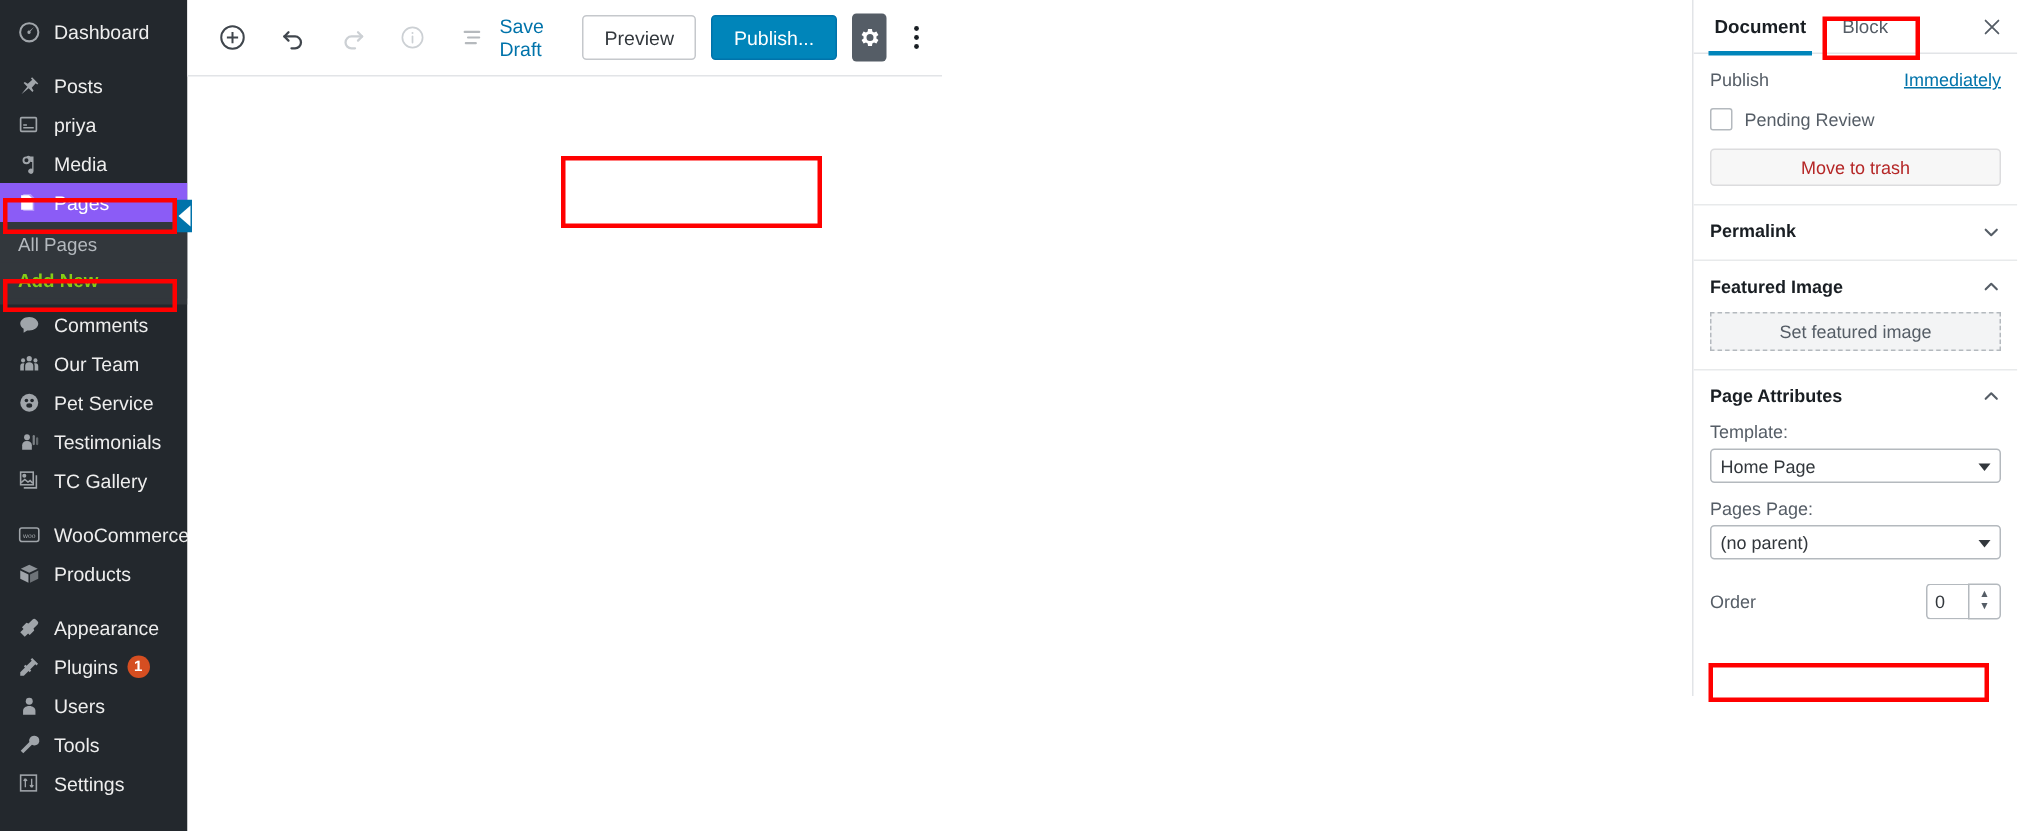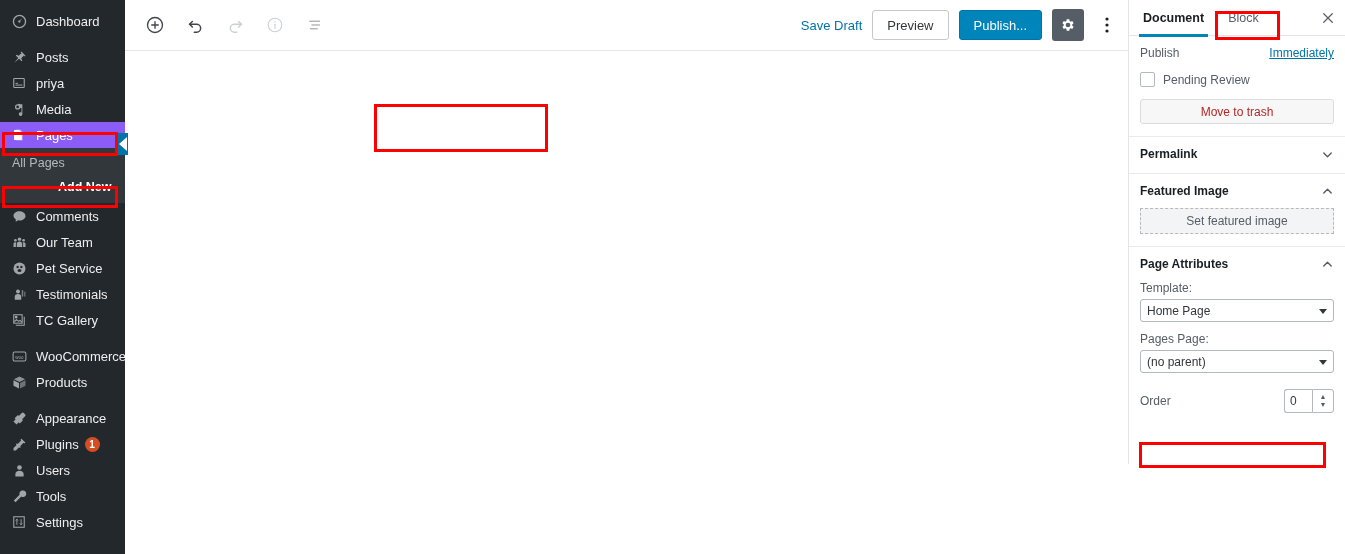--- a/index.html
+++ b/index.html
@@ -49,37 +49,37 @@
     content: ""; position: absolute; right: 1px; top: 4px;
     border-top: 7px solid transparent;
     border-bottom: 7px solid transparent;
     border-right: 8px solid #fff;
   }
   .submenu-item {
     display: block; height: 24px; line-height: 24px;
     padding-left: 12px; font-size: 12.5px; color: #b4b9be;
     background: #32373c;
   }
-  .submenu-item.sub-current { color: #ffffff; font-weight: bold; margin-left: 46px; }
+  .submenu-item.sub-current { color: #84cc16; font-weight: bold; }
   .submenu-wrap { background: #32373c; padding: 3px 0 4px 0; }
   .badge {
     display: inline-flex; align-items: center; justify-content: center;
     min-width: 15px; height: 15px; padding: 0 4px;
     background: #d54e21; color: #fff;
     border-radius: 10px; font-size: 10px; margin-left: 6px;
     font-weight: bold;
   }
 
   
   .redbox { position: absolute; border: 3px solid #f00; pointer-events: none; z-index: 20; }
 
   
   .main {
     flex: 1 1 auto; height: 554px;
-    display: flex; flex-direction: column;
+    display: flex; flex-direction: row;
     background: #fff;
     position: relative;
   }
   .toolbar {
     height: 51px; flex: 0 0 51px;
     border-bottom: 1px solid #e2e4e7;
     display: flex; align-items: center;
     padding: 0 8px 0 12px;
     background: #fff;
   }

